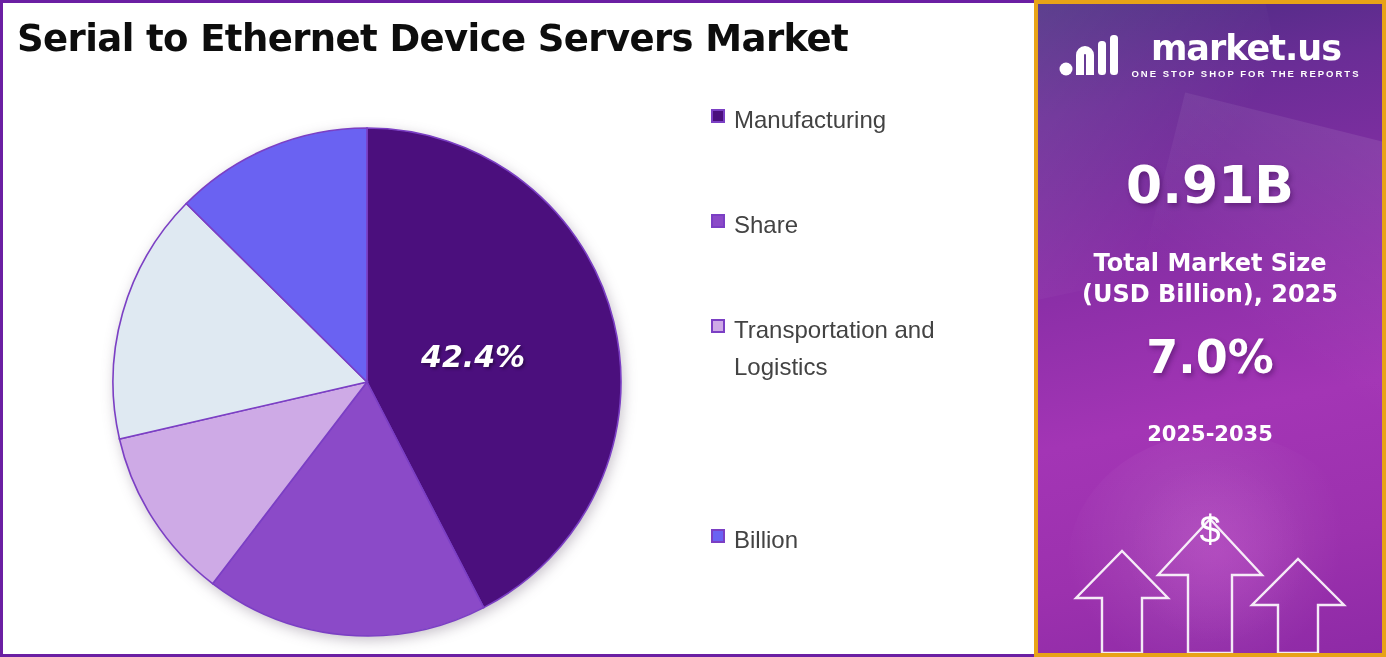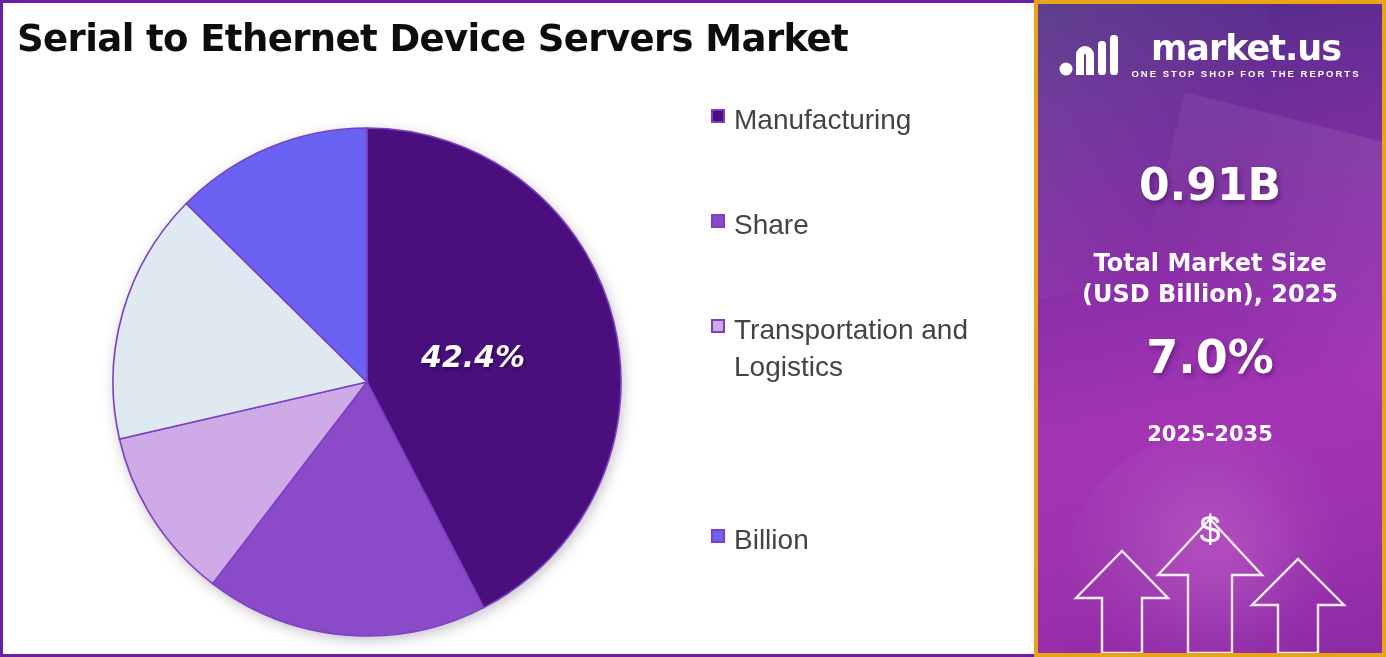--- a/index.html
+++ b/index.html
@@ -106,21 +106,21 @@
     flex: 0 0 auto;
     width: 14px;
     height: 14px;
     box-sizing: border-box;
     border: 2px solid #7b3fc4;
     margin-top: 8px;
     margin-right: 9px;
   }
   .legend-label {
     font-family: "Liberation Sans", sans-serif;
-    font-size: 28px;
+    font-size: 24px;
     line-height: 37px;
     color: #434343;
   }
 
   
   #stats-panel {
     position: absolute;
     left: 1034px;
     top: 0px;
     width: 352px;
@@ -210,21 +210,21 @@
   .stat-caption {
     position: absolute;
     left: 0; right: 0;
     text-align: center;
     font-family: "DejaVu Sans", sans-serif;
     font-weight: 700;
     color: #ffffff;
     line-height: 31px;
     white-space: nowrap;
   }
-  #market-size-value { top: 152px; font-size: 44px; line-height: 58px; }
+  #market-size-value { top: 152px; font-size: 52px; line-height: 58px; }
   #market-size-caption { top: 244px; font-size: 24px; }
   #cagr-value { top: 327px; font-size: 46px; line-height: 52px; }
   #cagr-caption { top: 416px; font-size: 21px; line-height: 28px; }
 
   #arrows-svg {
     position: absolute;
     left: 50%;
     transform: translateX(-50%);
     bottom: 0px;
   }

